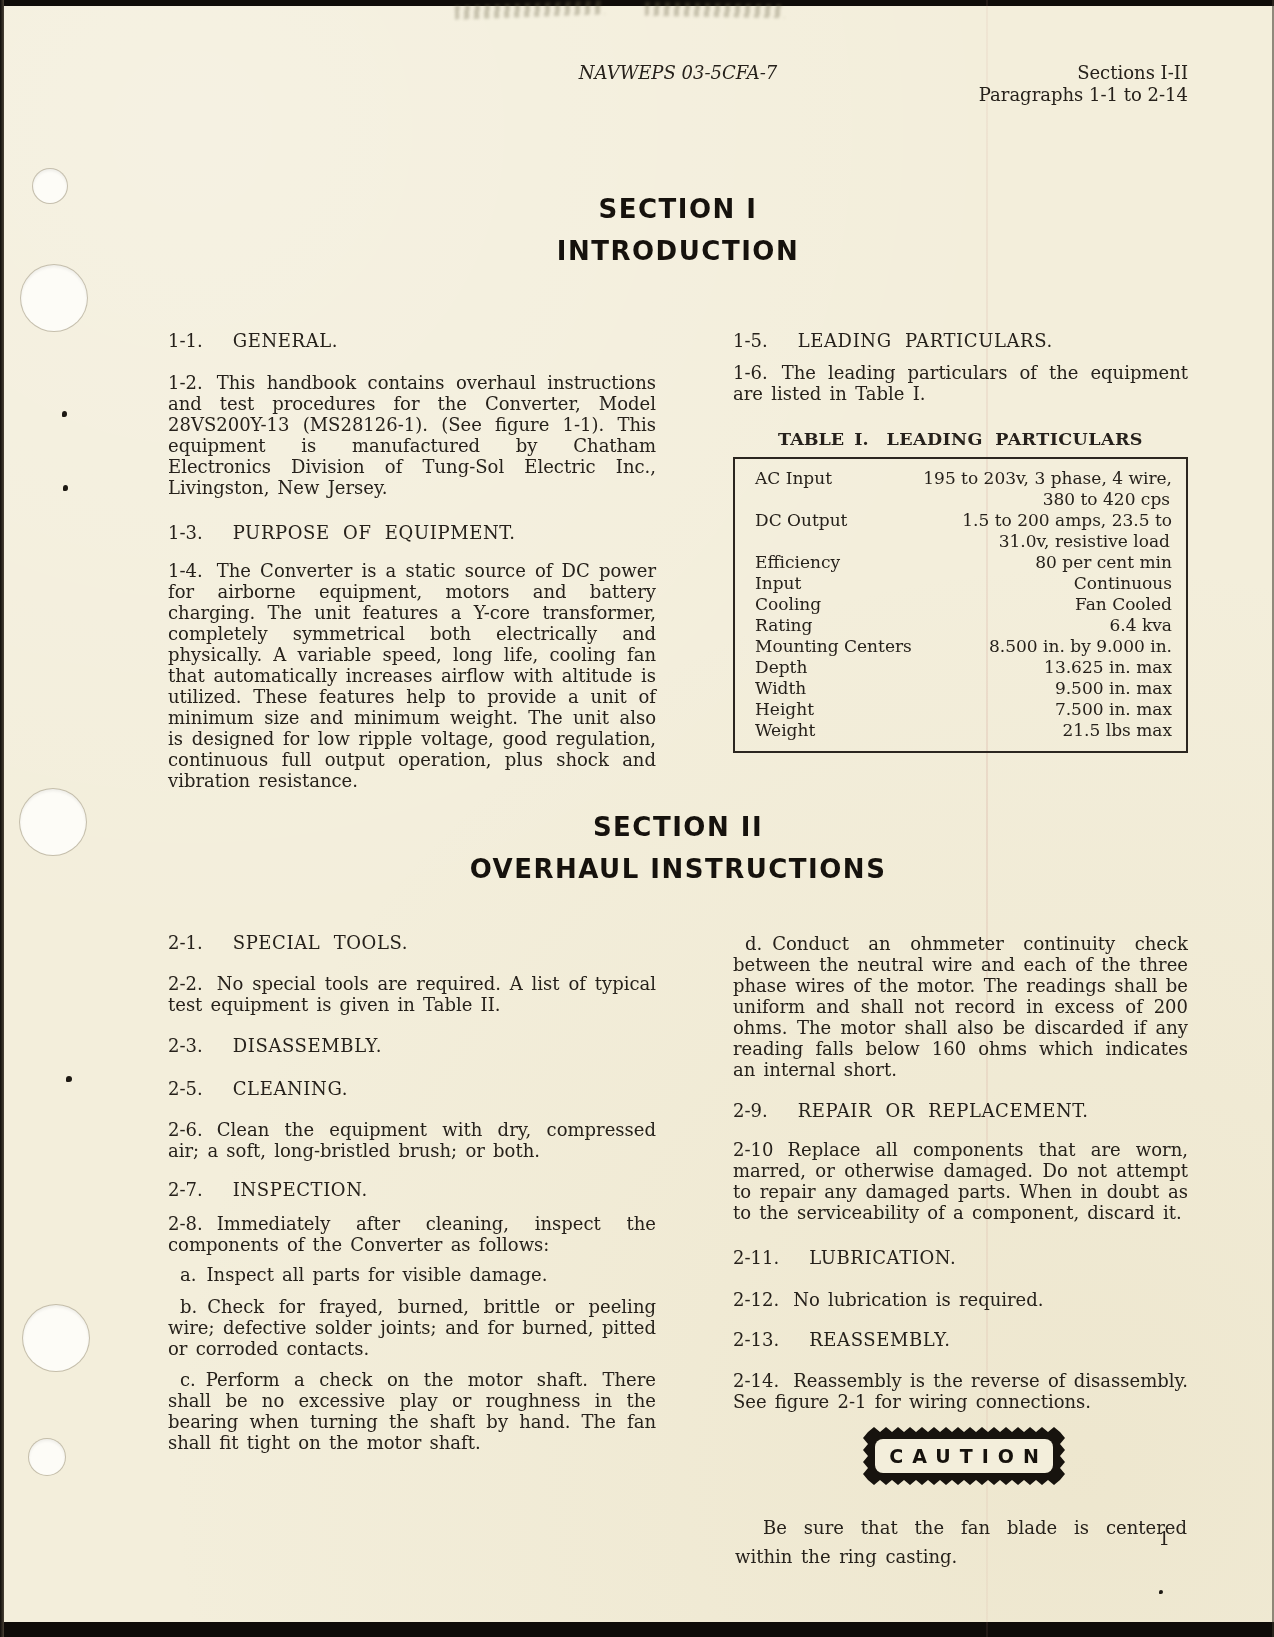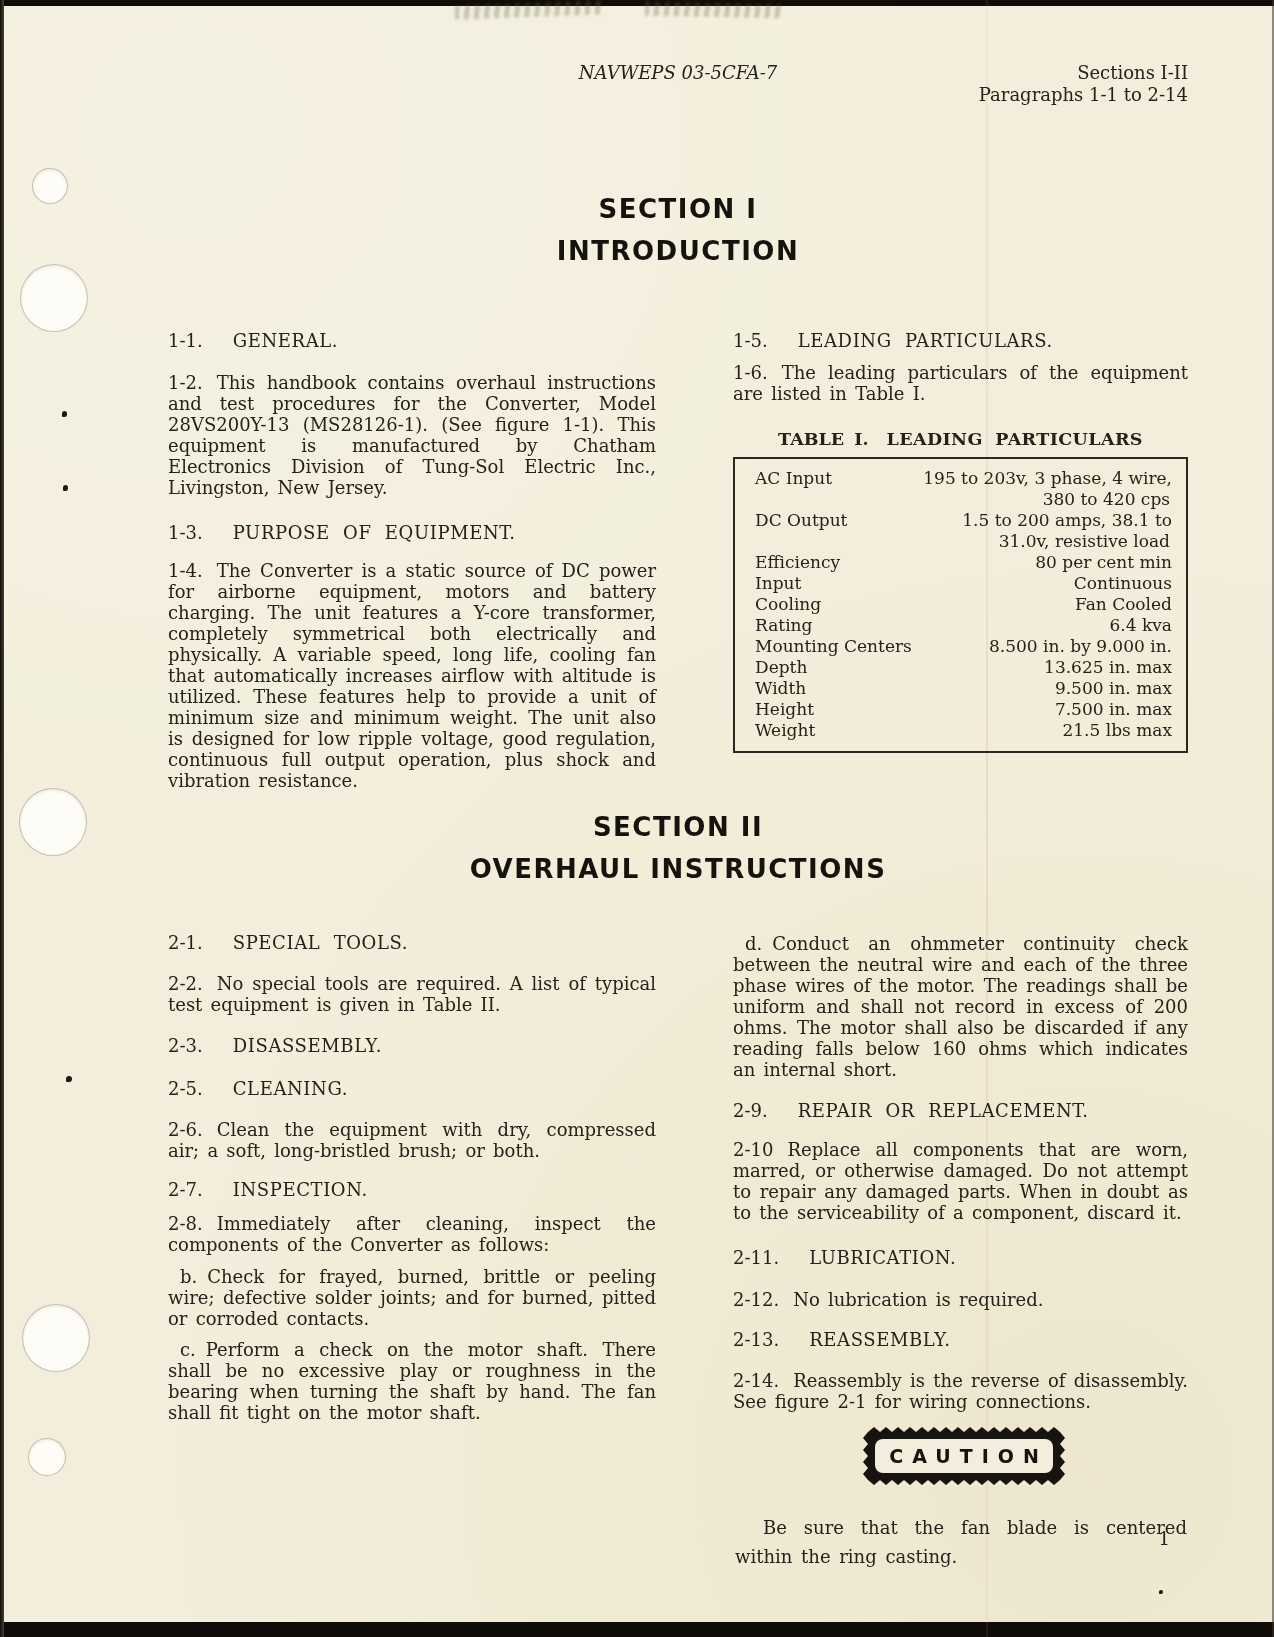--- a/index.html
+++ b/index.html
@@ -147,21 +147,21 @@
         <div class="lp-table" style="margin-top:7px;">
           <div class="trow">
               <span class="tlabel">AC Input</span>
               <span class="leader"></span>
               <span class="tvalue">195 to 203v, 3 phase, 4 wire,</span>
             </div>
           <div class="tcont">380 to 420 cps</div>
           <div class="trow">
               <span class="tlabel">DC Output</span>
               <span class="leader"></span>
-              <span class="tvalue">1.5 to 200 amps, 38.1 to</span>
+              <span class="tvalue">1.5 to 200 amps, 23.5 to</span>
             </div>
           <div class="tcont">31.0v, resistive load</div>
           <div class="trow">
               <span class="tlabel">Efficiency</span>
               <span class="leader"></span>
               <span class="tvalue">80 per cent min</span>
             </div>
           <div class="trow">
               <span class="tlabel">Input</span>
               <span class="leader"></span>
@@ -211,20 +211,21 @@
 
     <div class="cols cols-2">
       <div class="col col-left">
         <p class="h-line" style="margin-top:7px;"><span class="num">2-1.</span><span class="txt">SPECIAL TOOLS.</span></p>
         <p class="para" style="margin-top:20px;"><span class="num">2-2.</span><span>No special tools are required. A list of typical test equipment is given in Table II.</span></p>
         <p class="h-line" style="margin-top:20px;"><span class="num">2-3.</span><span class="txt">DISASSEMBLY.</span></p>
         <p class="h-line" style="margin-top:22px;"><span class="num">2-5.</span><span class="txt">CLEANING.</span></p>
         <p class="para" style="margin-top:20px;"><span class="num">2-6.</span><span>Clean the equipment with dry, compressed air; a soft, long-bristled brush; or both.</span></p>
         <p class="h-line" style="margin-top:18px;"><span class="num">2-7.</span><span class="txt">INSPECTION.</span></p>
         <p class="para" style="margin-top:13px;"><span class="num">2-8.</span><span>Immediately after cleaning, inspect the components of the Converter as follows:</span></p>
+        <p class="para sub" style="margin-top:9px;"><span class="num">a.</span><span>Inspect all parts for visible damage.</span></p>
         <p class="para sub" style="margin-top:11px;"><span class="num">b.</span><span>Check for frayed, burned, brittle or peeling wire; defective solder joints; and for burned, pitted or corroded contacts.</span></p>
         <p class="para sub" style="margin-top:10px;"><span class="num">c.</span><span>Perform a check on the motor shaft. There shall be no excessive play or roughness in the bearing when turning the shaft by hand. The fan shall fit tight on the motor shaft.</span></p>
       </div>
 
       <div class="col col-right">
         <p class="para sub" style="margin-top:8px;"><span class="num">d.</span><span>Conduct an ohmmeter continuity check between the neutral wire and each of the three phase wires of the motor. The readings shall be uniform and shall not record in excess of 200 ohms. The motor shall also be discarded if any reading falls below 160 ohms which indicates an internal short.</span></p>
         <p class="h-line" style="margin-top:20px;"><span class="num">2-9.</span><span class="txt">REPAIR OR REPLACEMENT.</span></p>
         <p class="para" style="margin-top:18px;"><span class="num">2-10</span><span>Replace all components that are worn, marred, or otherwise damaged. Do not attempt to repair any damaged parts. When in doubt as to the serviceability of a component, discard it.</span></p>
         <p class="h-line" style="margin-top:24px;"><span class="num">2-11.</span><span class="txt">LUBRICATION.</span></p>
         <p class="para" style="margin-top:21px;"><span class="num">2-12.</span><span>No lubrication is required.</span></p>

